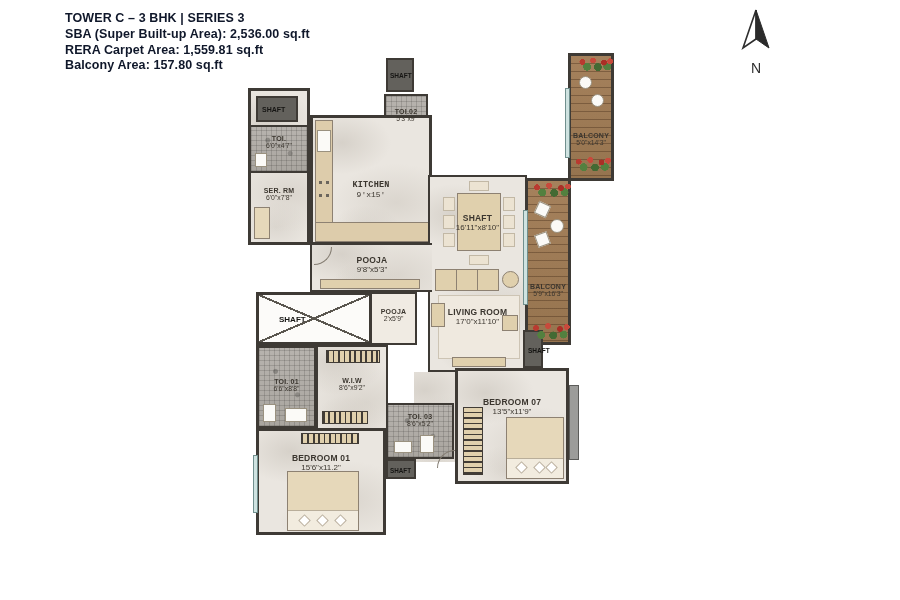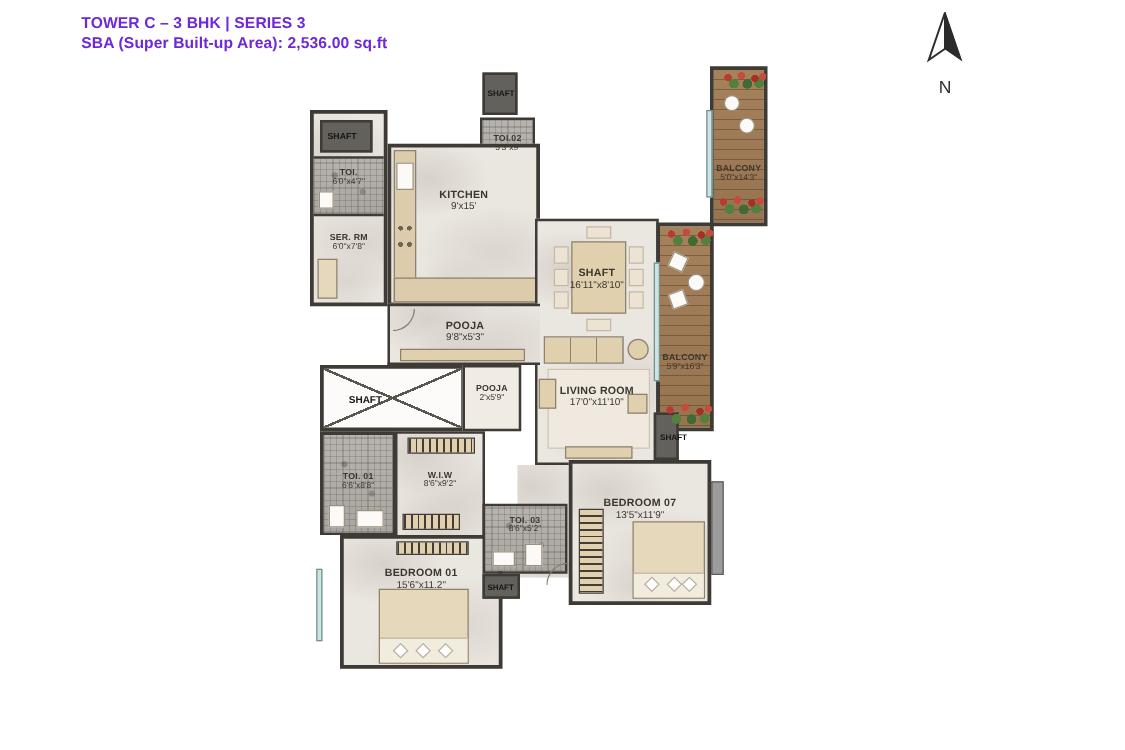--- a/index.html
+++ b/index.html
@@ -1,20 +1,20 @@
 <!DOCTYPE html>
 <html><head>
 <meta charset="utf-8">
 <style>
   * { margin:0; padding:0; box-sizing:border-box; }
   html,body { width:900px; height:600px; background:#ffffff; font-family:"Liberation Sans",sans-serif; }
   #stage { position:relative; width:900px; height:600px; background:#ffffff; overflow:hidden; }
 
   
-  .hdr { position:absolute; left:65px; top:11px; color:#6d28d9; font-size:12.5px; font-weight:700; line-height:15.8px; letter-spacing:.1px; }
+  .hdr { position:absolute; left:65px; top:11px; color:#0f172a; font-size:12.5px; font-weight:700; line-height:15.8px; letter-spacing:.1px; }
 
   
   .compass { position:absolute; left:731px; top:8px; width:50px; height:66px; text-align:center; }
   .compass .n { font-size:14px; color:#2e2e2e; font-weight:400; }
 
   
   .room { position:absolute; border:2px solid #3e3a35; }
   .ext  { border-width:3px; }
   .floor { background:
       radial-gradient(ellipse 70px 45px at 25% 20%, rgba(198,192,183,.55), transparent 70%),
@@ -76,20 +76,22 @@
       radial-gradient(circle 2px at 75% 75%, #6b655c 95%, transparent); }
 </style>
 </head>
 <body>
 
 <div id="stage">
 
   <div class="hdr">
     <div>TOWER C – 3 BHK | SERIES 3</div>
     <div>SBA (Super Built-up Area): 2,536.00 sq.ft</div>
+    <div>RERA Carpet Area: 1,559.81 sq.ft</div>
+    <div>Balcony Area: 157.80 sq.ft</div>
   </div>
 
   <div class="compass">
     <svg width="46" height="48" viewBox="0 0 46 48">
       <polygon points="23,2 10,40 23,31" fill="#ffffff" stroke="#2e2e2e" stroke-width="1.6"></polygon>
       <polygon points="23,2 36,40 23,31" fill="#2b2b2b" stroke="#2b2b2b" stroke-width="1"></polygon>
     </svg>
     <div class="n">N</div>
   </div>
 
@@ -138,21 +140,21 @@
       <div class="rdims">5'0"x14'3"</div>
     </div>
     <div class="flowers" style="left:2px;top:100px;width:38px;height:16px;"></div>
   </div>
 
   <div class="room ext floor" style="left:310px;top:115px;width:122px;height:130px;">
     <div class="counter" style="left:2px;top:2px;width:18px;height:122px;"></div>
     <div class="counter" style="left:2px;top:104px;width:114px;height:20px;"></div>
     <div class="white" style="left:4px;top:12px;width:14px;height:22px;"></div>
     <div class="dot4" style="left:4px;top:58px;width:14px;height:26px;"></div>
-    <div class="lbl" style="top:32px;">
+    <div class="lbl" style="top:62px;font-family:Liberation Mono, monospace;">
       <div class="rname">KITCHEN</div>
       <div class="rdims">9'x15'</div>
     </div>
   </div>
 
   <div class="floor" style="position:absolute;left:414px;top:372px;width:43px;height:90px;"></div>
 
   <div class="room floor" style="left:428px;top:175px;width:99px;height:197px;">
 
     <div class="furn" style="left:27px;top:16px;width:44px;height:58px;"></div>
@@ -227,21 +229,21 @@
   </div>
   <div class="room floor" style="left:316px;top:345px;width:72px;height:85px;">
     <div class="hatch" style="left:8px;top:3px;width:54px;height:13px;"></div>
     <div class="lbl sm" style="top:30px;">
       <div class="rname">W.I.W</div>
       <div class="rdims">8'6"x9'2"</div>
     </div>
     <div class="hatch" style="left:4px;top:64px;width:46px;height:13px;"></div>
   </div>
 
-  <div class="room ext floor" style="left:272px;top:428px;width:130px;height:107px;">
+  <div class="room ext floor" style="left:256px;top:428px;width:130px;height:107px;">
     <div class="hatch" style="left:42px;top:2px;width:58px;height:11px;"></div>
     <div class="lbl" style="top:22px;">
       <div class="rname">BEDROOM 01</div>
       <div class="rdims">15'6"x11.2"</div>
     </div>
     <div class="bed" style="left:28px;top:40px;width:72px;height:60px;">
       <div class="sheet"></div>
       <div class="pillow" style="left:12px;bottom:5px;"></div>
       <div class="pillow" style="left:30px;bottom:5px;"></div>
       <div class="pillow" style="left:48px;bottom:5px;"></div>

